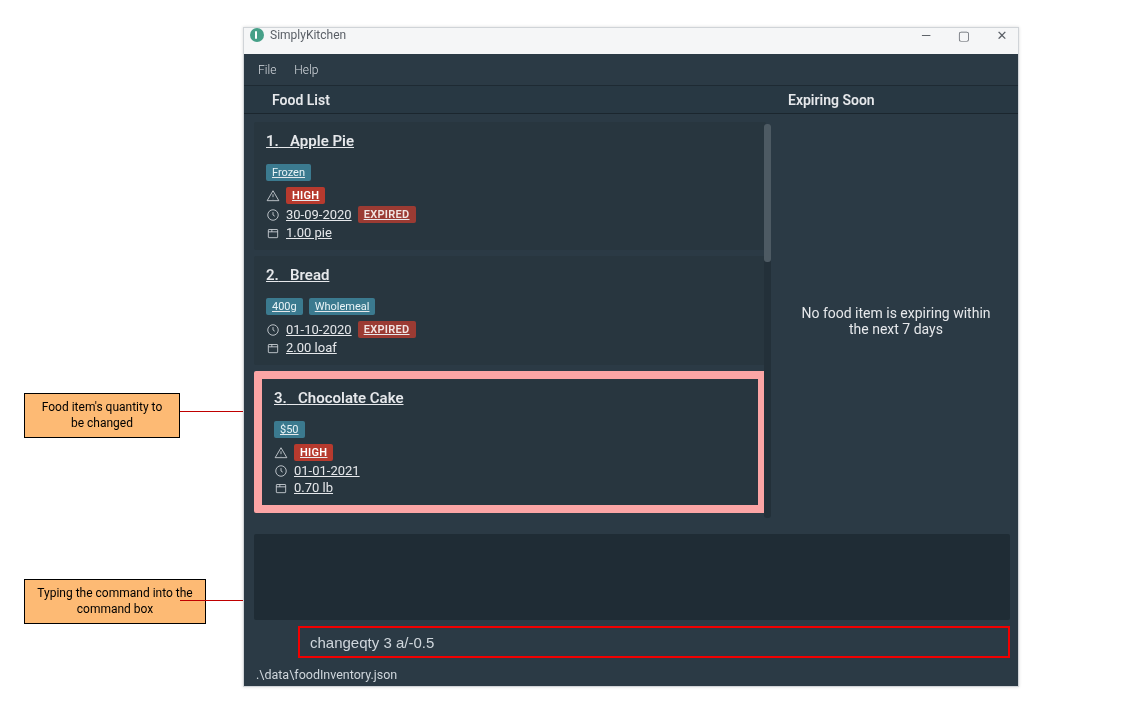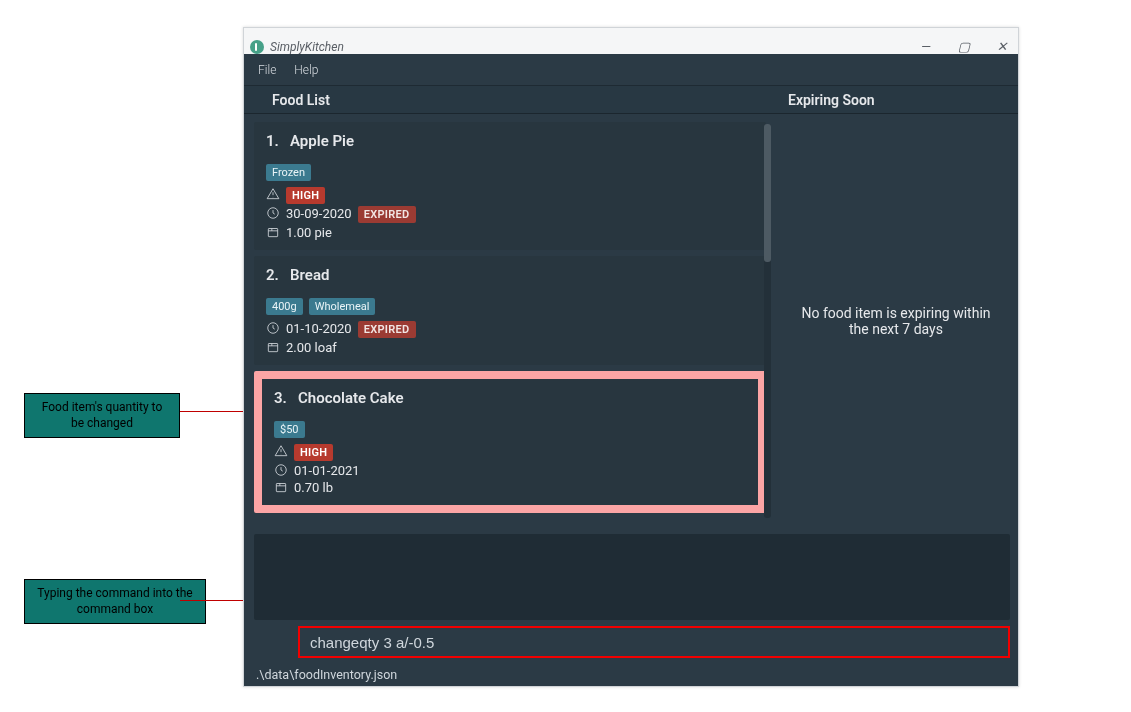--- a/index.html
+++ b/index.html
@@ -9,21 +9,21 @@
     width: 1131px;
     height: 712px;
     position: relative;
     font-size: 13px;
     color: #e6e8eb;
   }
   
   .callout {
     position: absolute;
     border: 1px solid #000;
-    background: #0f766e;
+    background: #fdba74;
     color: #000;
     font-size: 12px;
     text-align: center;
     padding: 6px 10px;
     line-height: 1.3;
   }
   .arrow-line {
     position: absolute;
     height: 1px;
     background: #c00000;
@@ -44,26 +44,25 @@
     border: 1px solid #d0d4d8;
     background: #fff;
     display: flex;
     flex-direction: column;
     box-shadow: 0 0 3px rgba(0,0,0,0.15);
   }
   .titlebar {
     height: 26px;
     background: #f5f6f7;
     display: flex;
-    align-items: flex-end;
+    align-items: flex-start;
     padding: 0 6px;
     color: #5a5f66;
     font-size: 12px;
     gap: 6px;
-    font-style: italic;
   }
   .titlebar .appicon {
     width: 14px; height: 14px; border-radius: 50%;
     background: #46a088;
     position: relative;
   }
   .titlebar .appicon::after{
     content:"";
     position:absolute; left:5px; top:3px; width:2px; height:8px; background:#fff; border-radius:1px;
   }
@@ -135,38 +134,39 @@
     padding: 20px;
     text-align: center;
   }
 
   .food-item {
     background: #28363f;
     border-radius: 2px;
     padding: 10px 12px 8px 12px;
     margin-bottom: 6px;
     position: relative;
+    text-decoration: underline;
   }
   .food-item.highlighted {
     border: 8px solid #fca5a5;
   }
   .item-title {
     font-size: 15px;
     font-weight: 600;
     margin-bottom: 6px;
   }
   .tags { display: flex; gap: 6px; margin-bottom: 6px; flex-wrap: wrap; margin-top: 14px; }
   .tag {
     background: #3b7a8f;
     color: #e9f4f7;
     font-size: 11px;
     padding: 2px 6px;
     border-radius: 2px;
   }
-  .row { display: flex; align-items: flex-start; gap: 6px; margin: 2px 0; font-size: 13px; }
+  .row { display: flex; align-items: center; gap: 6px; margin: 2px 0; font-size: 13px; }
   .icon {
     display: inline-flex; align-items: center; justify-content: center;
     width: 14px; height: 14px;
   }
   .icon svg { width: 14px; height: 14px; stroke: #d8dde2; fill: none; stroke-width: 1.4; }
   .badge {
     font-size: 11px;
     padding: 2px 6px;
     border-radius: 2px;
     font-weight: 600;

